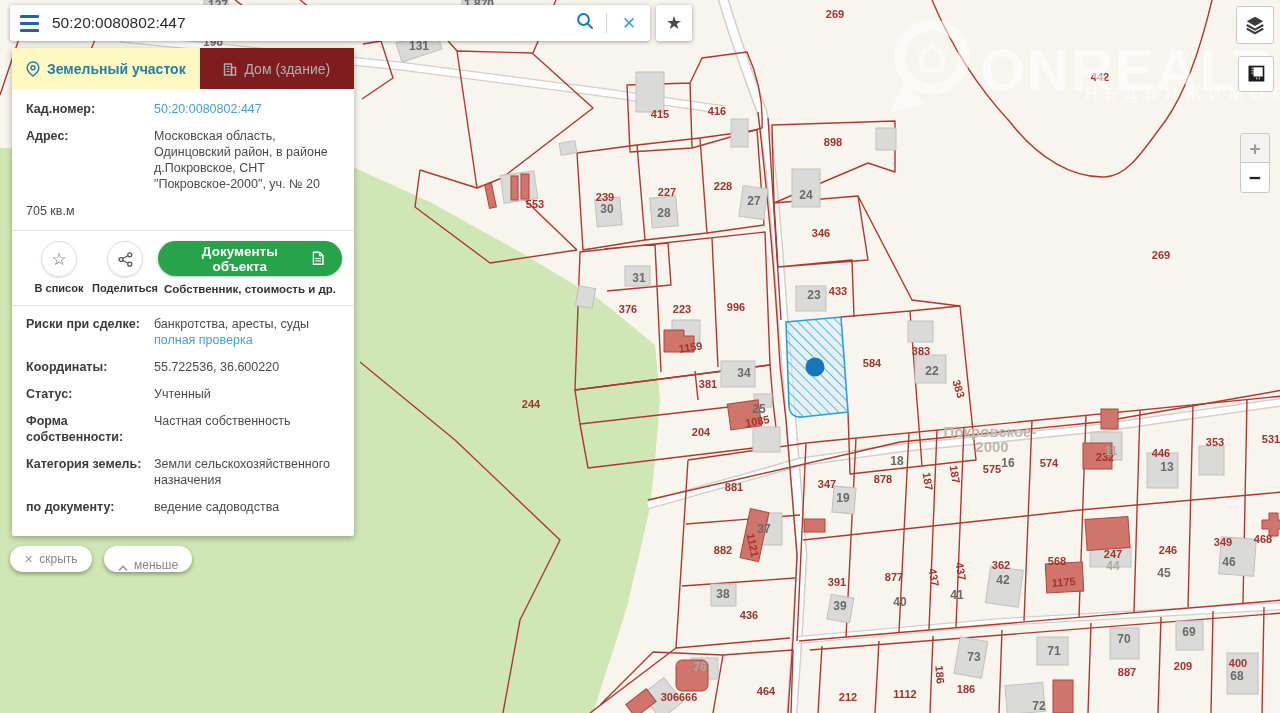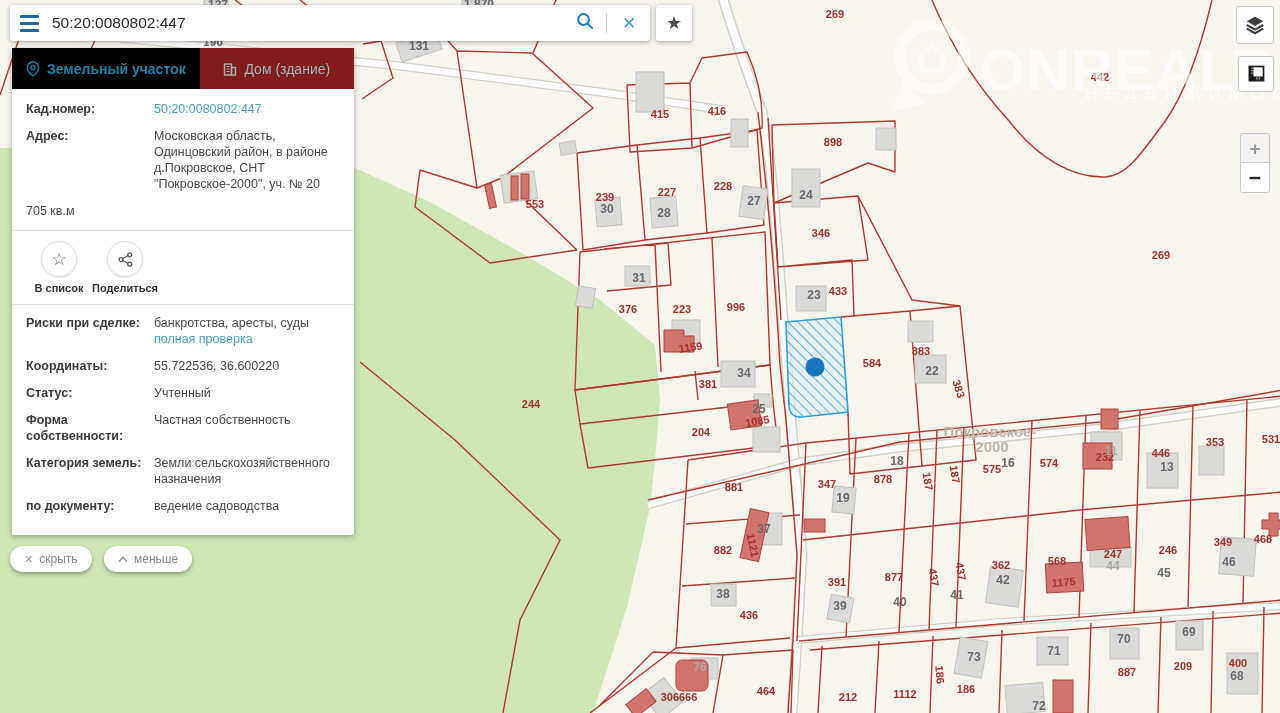--- a/index.html
+++ b/index.html
@@ -45,21 +45,21 @@
   #zoom-in{left:1240px;top:133px;width:28px;height:29px;border-radius:3px 3px 0 0;
            background:#f4f3f1;color:#9a9a9a;font-size:19px;font-weight:bold;}
   #zoom-out{left:1240px;top:162px;width:28px;height:29px;border-radius:0 0 3px 3px;
            color:#222;font-size:21px;font-weight:bold;}
 
   
   #panel{position:absolute;left:12px;top:48px;width:342px;background:#fff;border-radius:2px;
          box-shadow:0 2px 6px rgba(0,0,0,.3);z-index:9;}
   #tabs{display:flex;height:41px;}
   .tab{display:flex;align-items:center;gap:7px;font-size:14px;font-weight:600;padding:0 14px;cursor:pointer;}
-  .tab.active{color:#257ea4;background:#000000;flex:0 0 auto;}
+  .tab.active{color:#257ea4;background:#fef9c3;flex:0 0 auto;}
   .tab.inactive{color:#a9b1b9;background:#7f1d1d;flex:1;justify-content:center;font-weight:400;}
   #panel-body{padding:12px 12px 10px 14px;}
   .info-row{display:flex;align-items:flex-start;margin-bottom:11px;}
   .info-label{width:128px;flex:0 0 128px;font-size:12.5px;font-weight:bold;color:#3b3b3b;line-height:16px;}
   .info-value{flex:1;font-size:12.5px;color:#4a4a4a;line-height:16px;}
   .val-link{color:#4aa0c6;cursor:pointer;}
   .divider{height:1px;background:#e4e4e4;margin:10px -12px 10px -14px;}
   #actions{display:flex;align-items:flex-start;margin:2px 0 0 0;}
   .circle-act{width:66px;text-align:center;cursor:pointer;}
   .circle-act .ring{width:34px;height:34px;border:1px solid #ddd;border-radius:50%;margin:0 auto;
@@ -70,21 +70,21 @@
   #docs-btn{display:inline-flex;align-items:center;gap:8px;background:#27a349;color:#fff;border:none;
             border-radius:18px;height:35px;padding:0 18px;font-size:13.5px;font-weight:bold;cursor:pointer;
             font-family:"Liberation Sans",sans-serif;box-shadow:0 1px 3px rgba(0,0,0,.25);}
   #docs-cap{font-size:11.5px;font-weight:bold;color:#333;margin-top:7px;}
 
   
   .chip{position:absolute;height:26px;background:#fff;border-radius:14px;display:flex;align-items:center;
         gap:6px;padding:0 14px;font-size:12px;color:#888;z-index:9;cursor:pointer;
         box-shadow:0 2px 4px rgba(0,0,0,.35);}
   #chip-hide{left:10px;top:546px;}
-  #chip-less{left:104px;top:546px;}
+  #chip-less{left:104px;top:546px;align-items:flex-end;}
   .chip .ic{color:#9a9a9a;font-size:11px;}
 </style>
 </head>
 <body>
 
 <svg id="map" viewBox="0 0 1280 713">
   <defs>
     <pattern id="hatch" width="7" height="7" patternUnits="userSpaceOnUse" patternTransform="rotate(-45)">
       <rect width="7" height="7" fill="rgba(215,238,251,.55)"></rect>
       <line x1="0" y1="0" x2="0" y2="7" stroke="#3ba2dc" stroke-width="1.6"></line>
@@ -403,20 +403,34 @@
           <svg width="15" height="15" viewBox="0 0 16 16">
             <circle cx="12.5" cy="3" r="2.1" fill="none" stroke="#555" stroke-width="1.4"></circle>
             <circle cx="3.2" cy="8" r="2.1" fill="none" stroke="#555" stroke-width="1.4"></circle>
             <circle cx="12.5" cy="13" r="2.1" fill="none" stroke="#555" stroke-width="1.4"></circle>
             <line x1="5.1" y1="7" x2="10.6" y2="3.9" stroke="#555" stroke-width="1.3"></line>
             <line x1="5.1" y1="9" x2="10.6" y2="12.1" stroke="#555" stroke-width="1.3"></line>
           </svg>
         </div>
         <div class="cap">Поделиться</div>
       </div>
+      <div id="docs-wrap">
+        <button id="docs-btn">
+          <span>Документы объекта</span>
+          <svg width="13" height="15" viewBox="0 0 13 15">
+            <path d="M1.5,1 h6.5 l3.5,3.5 v9 h-10 Z" fill="none" stroke="#fff" stroke-width="1.5"></path>
+            <path d="M8,1 v3.5 h3.5" fill="none" stroke="#fff" stroke-width="1.3"></path>
+            <g stroke="#fff" stroke-width="1.2">
+                <line x1="3.5" y1="7.5" x2="9.5" y2="7.5"></line>
+                <line x1="3.5" y1="10" x2="9.5" y2="10"></line>
+              </g>
+          </svg>
+        </button>
+        <div id="docs-cap">Собственник, стоимость и др.</div>
+      </div>
     </div>
 
     <div class="divider"></div>
     <div id="info-bottom">
         <div class="info-row">
           <div class="info-label">Риски при сделке:</div>
           <div class="info-value">
             <div class="val-plain">банкротства, аресты, суды</div>
             <div class="val-link">полная проверка</div>
           </div>

